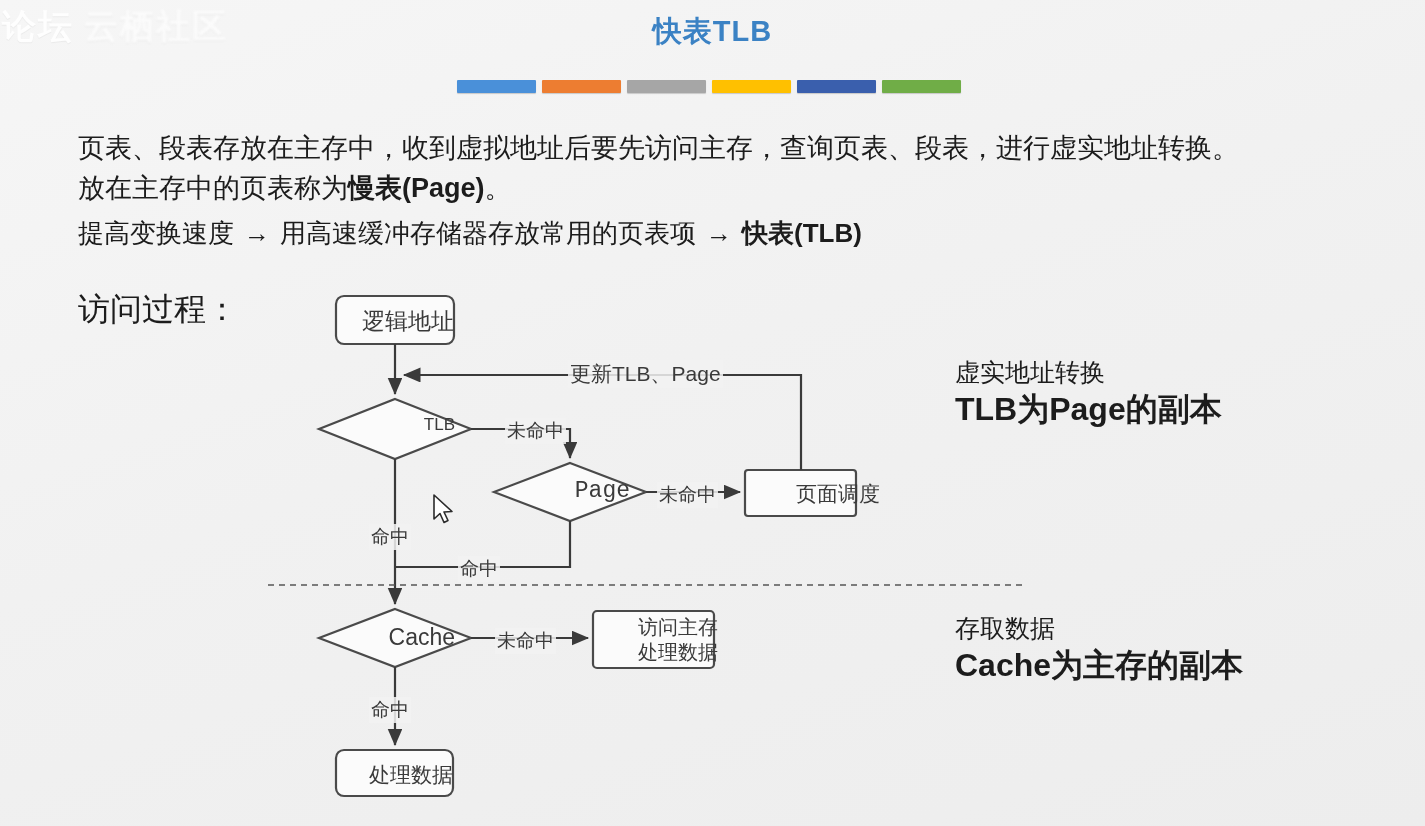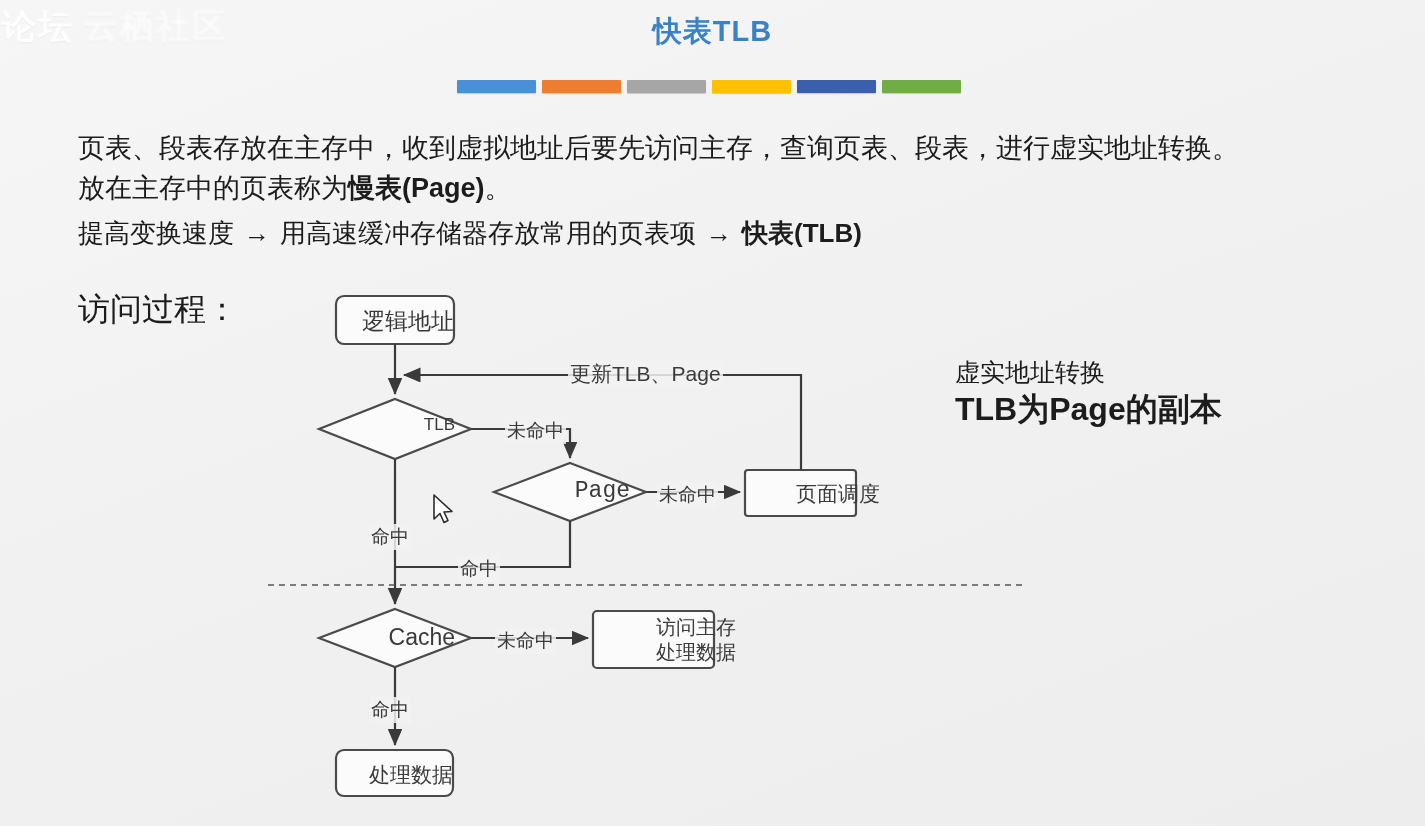--- a/index.html
+++ b/index.html
@@ -156,20 +156,24 @@
   </div>
   <div class="para" id="para3">
     <span>提高变换速度</span><span class="arrow">→</span><span>用高速缓冲存储器存放常用的页表项</span><span class="arrow">→</span><b>快表(TLB)</b>
   </div>
   <div id="label-process">访问过程：</div>
 
   <div class="anno" id="anno-top">
     <div class="l1">虚实地址转换</div>
     <div class="l2">TLB为Page的副本</div>
   </div>
+  <div class="anno" id="anno-bottom">
+    <div class="l1">存取数据</div>
+    <div class="l2">Cache为主存的副本</div>
+  </div>
 
   <svg id="flow" viewBox="0 0 1425 826">
     <defs>
       <marker id="arrow" markerWidth="10" markerHeight="10" refX="7.5" refY="3.4" orient="auto" markerUnits="strokeWidth">
         <path d="M0,0 L8,3.4 L0,6.8 z" fill="#3a3a3a"></path>
       </marker>
     </defs>
     <g stroke="#4a4a4a" stroke-width="2.2" fill="#fbfbfb">
 
       <rect x="336" y="296" width="118" height="48" rx="8" ry="8"></rect>
@@ -207,21 +211,21 @@
     </g>
 
     <path d="M268,585 L1026,585" stroke="#555" stroke-width="1.6" stroke-dasharray="6 5" fill="none"></path>
   </svg>
 
   <div class="node-label" style="left:336px; top:306px; width:118px; font-size:23px;">逻辑地址</div>
   <div class="node-label" style="left:335px; top:415px; width:120px; font-size:17px;">TLB</div>
   <div class="node-label" style="left:510px; top:478px; width:120px; font-size:23px;font-family:Liberation Mono, monospace;">Page</div>
   <div class="node-label" style="left:745px; top:480px; width:107px; font-size:21px;margin-left:28px;">页面调度</div>
   <div class="node-label" style="left:335px; top:624px; width:120px; font-size:23px;">Cache</div>
-  <div class="node-label" style="left:593px; top:615px; width:143px; font-size:20px; line-height:25px;">
+  <div class="node-label" style="left:575px; top:615px; width:143px; font-size:20px; line-height:25px;">
     <div>访问主存</div>
     <div>处理数据</div>
   </div>
   <div class="node-label" style="left:336px; top:761px; width:117px; font-size:21px;">处理数据</div>
 
   <div class="edge-label" style="left:568px; top:360px; font-size:21px;">更新TLB、Page</div>
   <div class="edge-label" style="left:505px; top:418px;">未命中</div>
   <div class="edge-label" style="left:369px; top:524px;">命中</div>
   <div class="edge-label" style="left:657px; top:482px;">未命中</div>
   <div class="edge-label" style="left:458px; top:556px;">命中</div>

